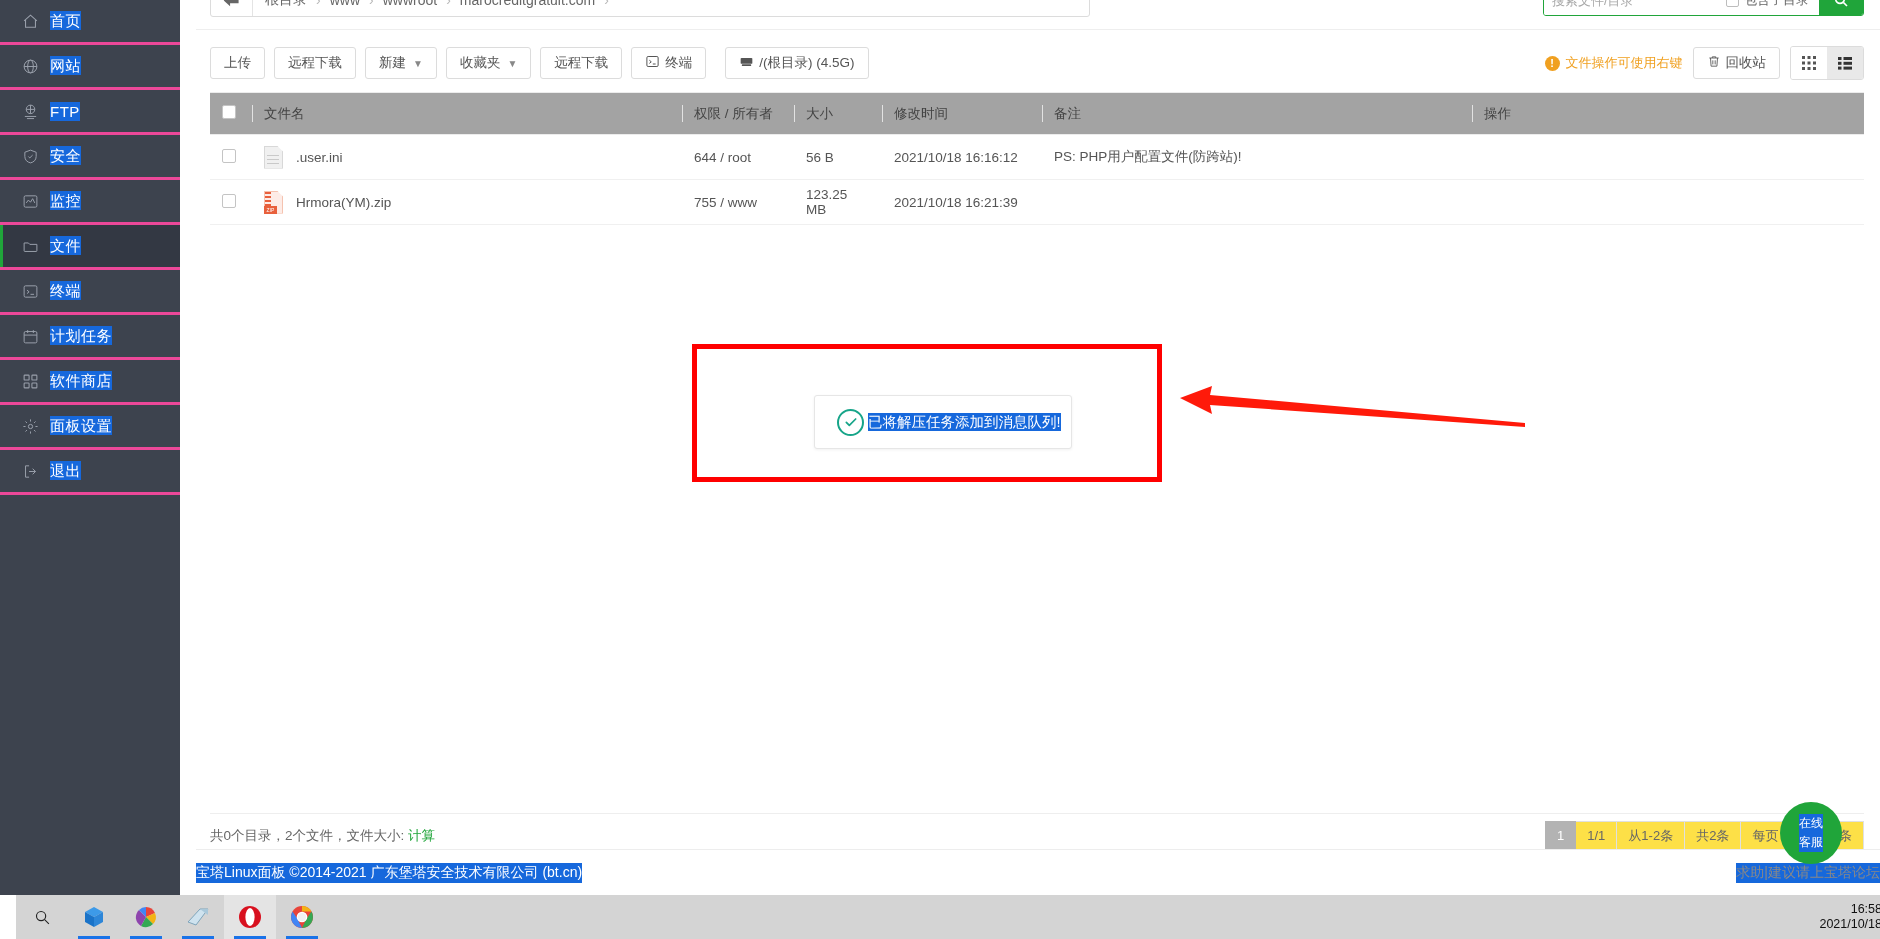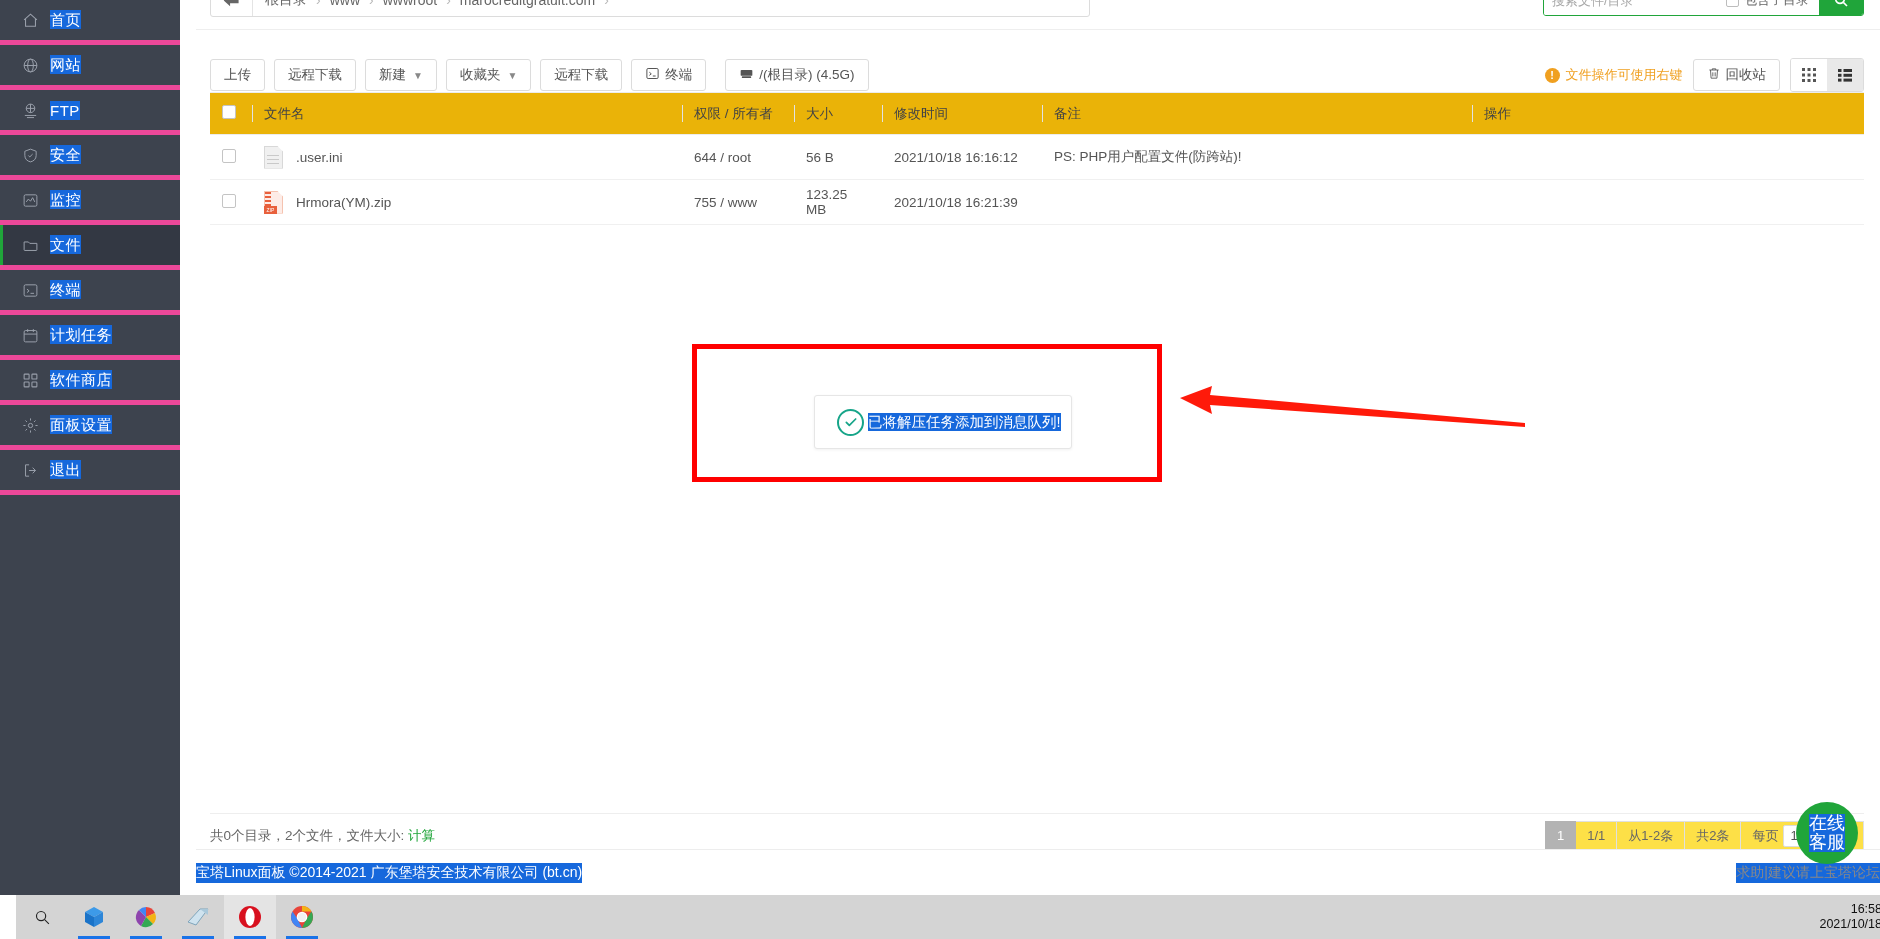--- a/index.html
+++ b/index.html
@@ -13,21 +13,21 @@
 
   
   #sidebar {
     position: absolute; left: 0; top: 0; width: 180px; height: 895px;
     background: #3d434e;
   }
   .side-item {
     position: relative;
     height: 45px; display: flex; align-items: center;
     padding-left: 22px; color: #b6bbc4; font-size: 15px;
-    border-bottom: 5px solid #ec4899;
+    border-bottom: 3px solid #ec4899;
     cursor: pointer;
   }
   .side-item .ico { width: 28px; display: flex; align-items: center; color: #9aa0ab; }
   .side-item .lbl { letter-spacing: .5px; }
   .side-item.active { background: #333843; color: #ffffff; }
   .side-item.active:before {
     content: ""; position: absolute; left: 0; top: 0; bottom: 0; width: 3px; background: #20a53a;
   }
   
   .sel { background: #1668dc; color: #ffffff; padding: 1px 0; }
@@ -63,21 +63,21 @@
     font-family: "Liberation Sans", sans-serif;
   }
   .search-wrap input::placeholder { color: #a8a8a8; }
   .subdir { display: flex; align-items: center; gap: 5px; font-size: 13px; color: #666; padding: 0 10px 0 4px; }
   .cbox { width: 13px; height: 13px; border: 1px solid #bdbdbd; border-radius: 2px; background: #fff; display: inline-block; }
   .search-btn { width: 44px; height: 30px; background: #20a53a; display: flex; align-items: center; justify-content: center; color: #fff; cursor: pointer; }
 
   .divider-line { position: absolute; left: 0; right: 0; top: 29px; height: 1px; background: #eeeeee; }
 
   
-  #toolbar { position: absolute; left: 14px; top: 56px; right: 16px; height: 38px; display: flex; align-items: center; }
+  #toolbar { position: absolute; left: 14px; top: 44px; right: 16px; height: 38px; display: flex; align-items: center; }
   .tbtn {
     height: 32px; padding: 0 13px; display: flex; align-items: center; gap: 5px;
     border: 1px solid #dcdcdc; background: #fff; border-radius: 3px; font-size: 13.5px; color: #555;
     margin-right: 9px; cursor: pointer; white-space: nowrap;
   }
   .tbtn .caret { font-size: 10px; color: #888; margin-left: 2px; }
   .tbtn.disk { margin-left: 10px; }
   .toolbar-right { margin-left: auto; display: flex; align-items: center; gap: 10px; }
   .hint { display: flex; align-items: center; gap: 6px; font-size: 13px; color: #f0a020; }
   .hint .warnico {
@@ -85,21 +85,21 @@
     font-size: 11px; display: flex; align-items: center; justify-content: center; font-weight: bold;
   }
   .viewtoggle { display: flex; border: 1px solid #dcdcdc; border-radius: 3px; overflow: hidden; }
   .vt { width: 36px; height: 32px; display: flex; align-items: center; justify-content: center; background: #fff; cursor: pointer; }
   .vt.on { background: #e9e9e9; }
 
   
   #tablewrap { position: absolute; left: 14px; right: 16px; top: 92px; }
   table.files { width: 100%; border-collapse: collapse; }
   table.files thead th {
-    background: #eab308; height: 42px; font-size: 13.5px; color: #444; font-weight: normal;
+    background: #a3a3a3; height: 42px; font-size: 13.5px; color: #444; font-weight: normal;
     text-align: left; padding: 0 12px; border-top: 1px solid #ececec; border-bottom: 1px solid #ececec;
     position: relative;
   }
   table.files thead th + th:before {
     content: ""; position: absolute; left: 0; top: 12px; bottom: 12px; width: 1px; background: #e2e2e2;
   }
   table.files tbody td {
     height: 45px; font-size: 13.5px; color: #555; padding: 0 12px; border-bottom: 1px solid #f0f0f0;
   }
   td.fname { color: #444; }
@@ -151,22 +151,22 @@
   #copyright {
     position: absolute; left: 196px; right: 0; bottom: 44px; height: 46px;
     border-top: 1px solid #ededed; background: #fff;
     display: flex; align-items: center; justify-content: space-between; gap: 10px;
     font-size: 14px; color: #888;
   }
   #copyright a { color: #888; text-decoration: none; cursor: pointer; }
 
   
   #service {
-    position: absolute; right: 22px; bottom: 75px; width: 62px; height: 62px; border-radius: 50%;
-    background: #20a53a; color: #fff; font-size: 18px; line-height: 17px; text-align: center;
+    position: absolute; right: 38px; bottom: 75px; width: 62px; height: 62px; border-radius: 50%;
+    background: #20a53a; color: #fff; font-size: 12px; line-height: 17px; text-align: center;
     display: flex; flex-direction: column; align-items: center; justify-content: center; cursor: pointer;
     z-index: 40;
   }
 
   
   #annobox {
     position: absolute; left: 692px; top: 344px; width: 470px; height: 138px;
     border: 5px solid #ff0000; background: #fff; z-index: 30;
   }
   #toast {

